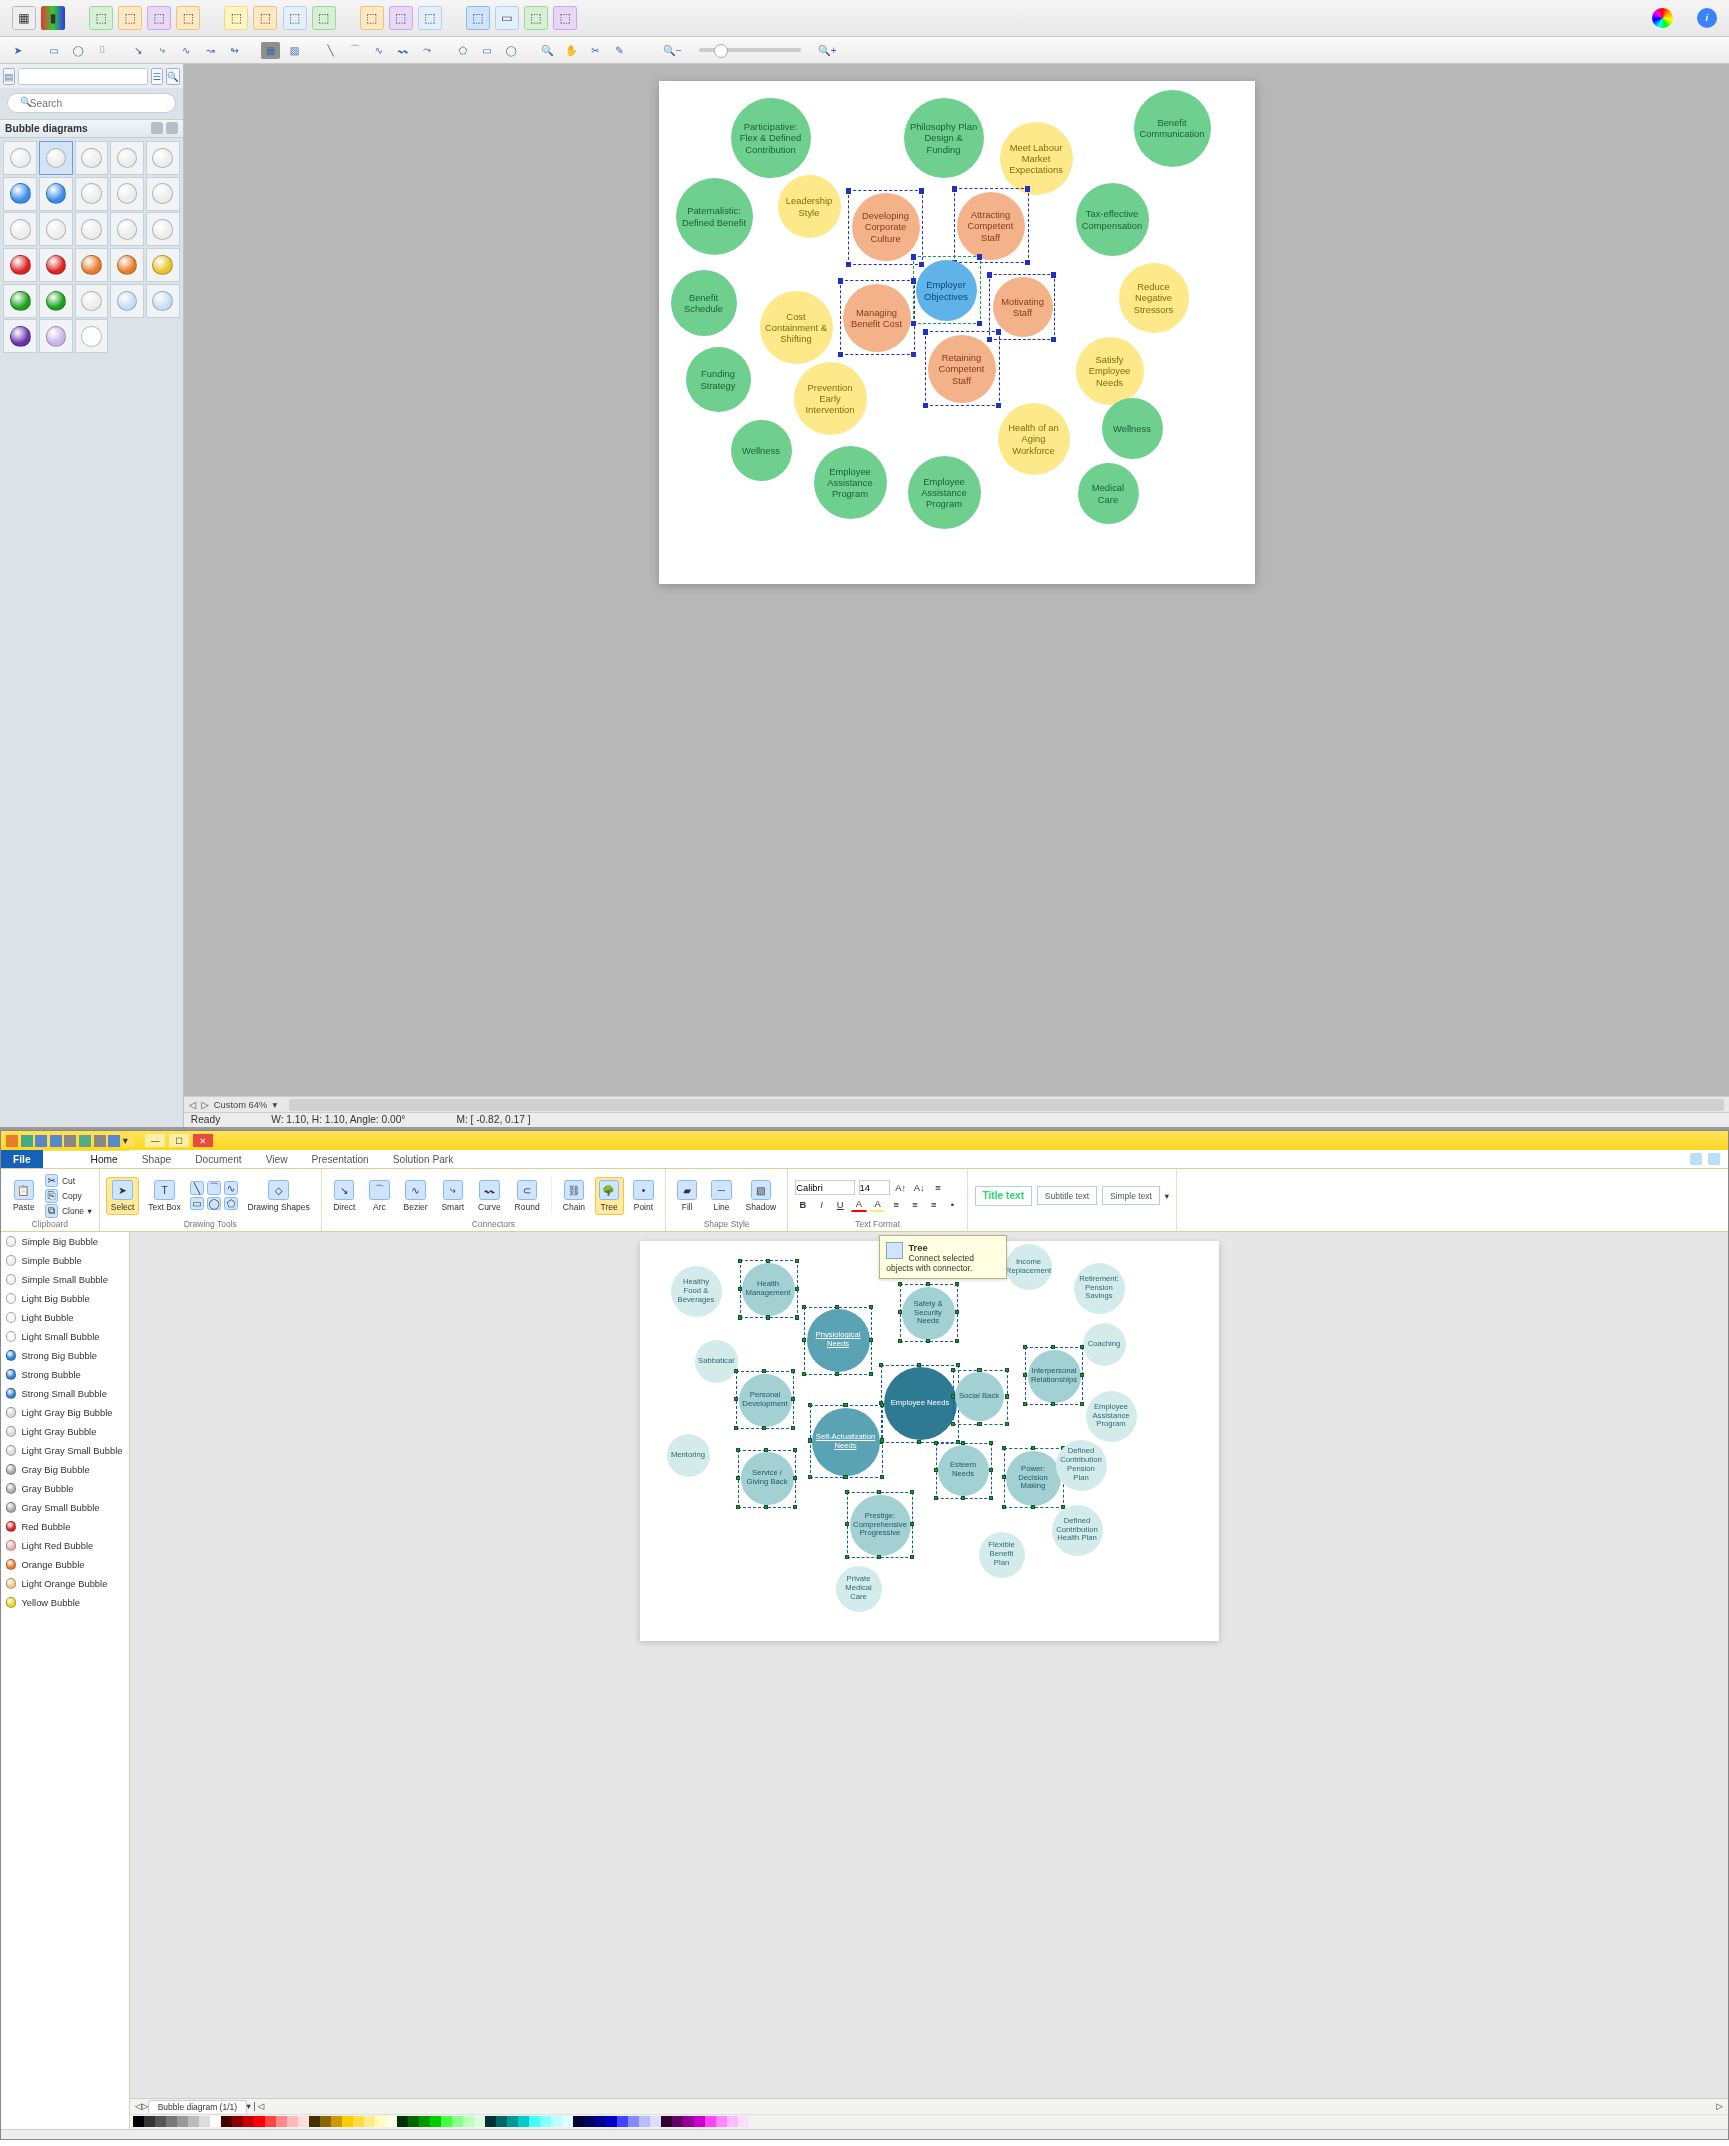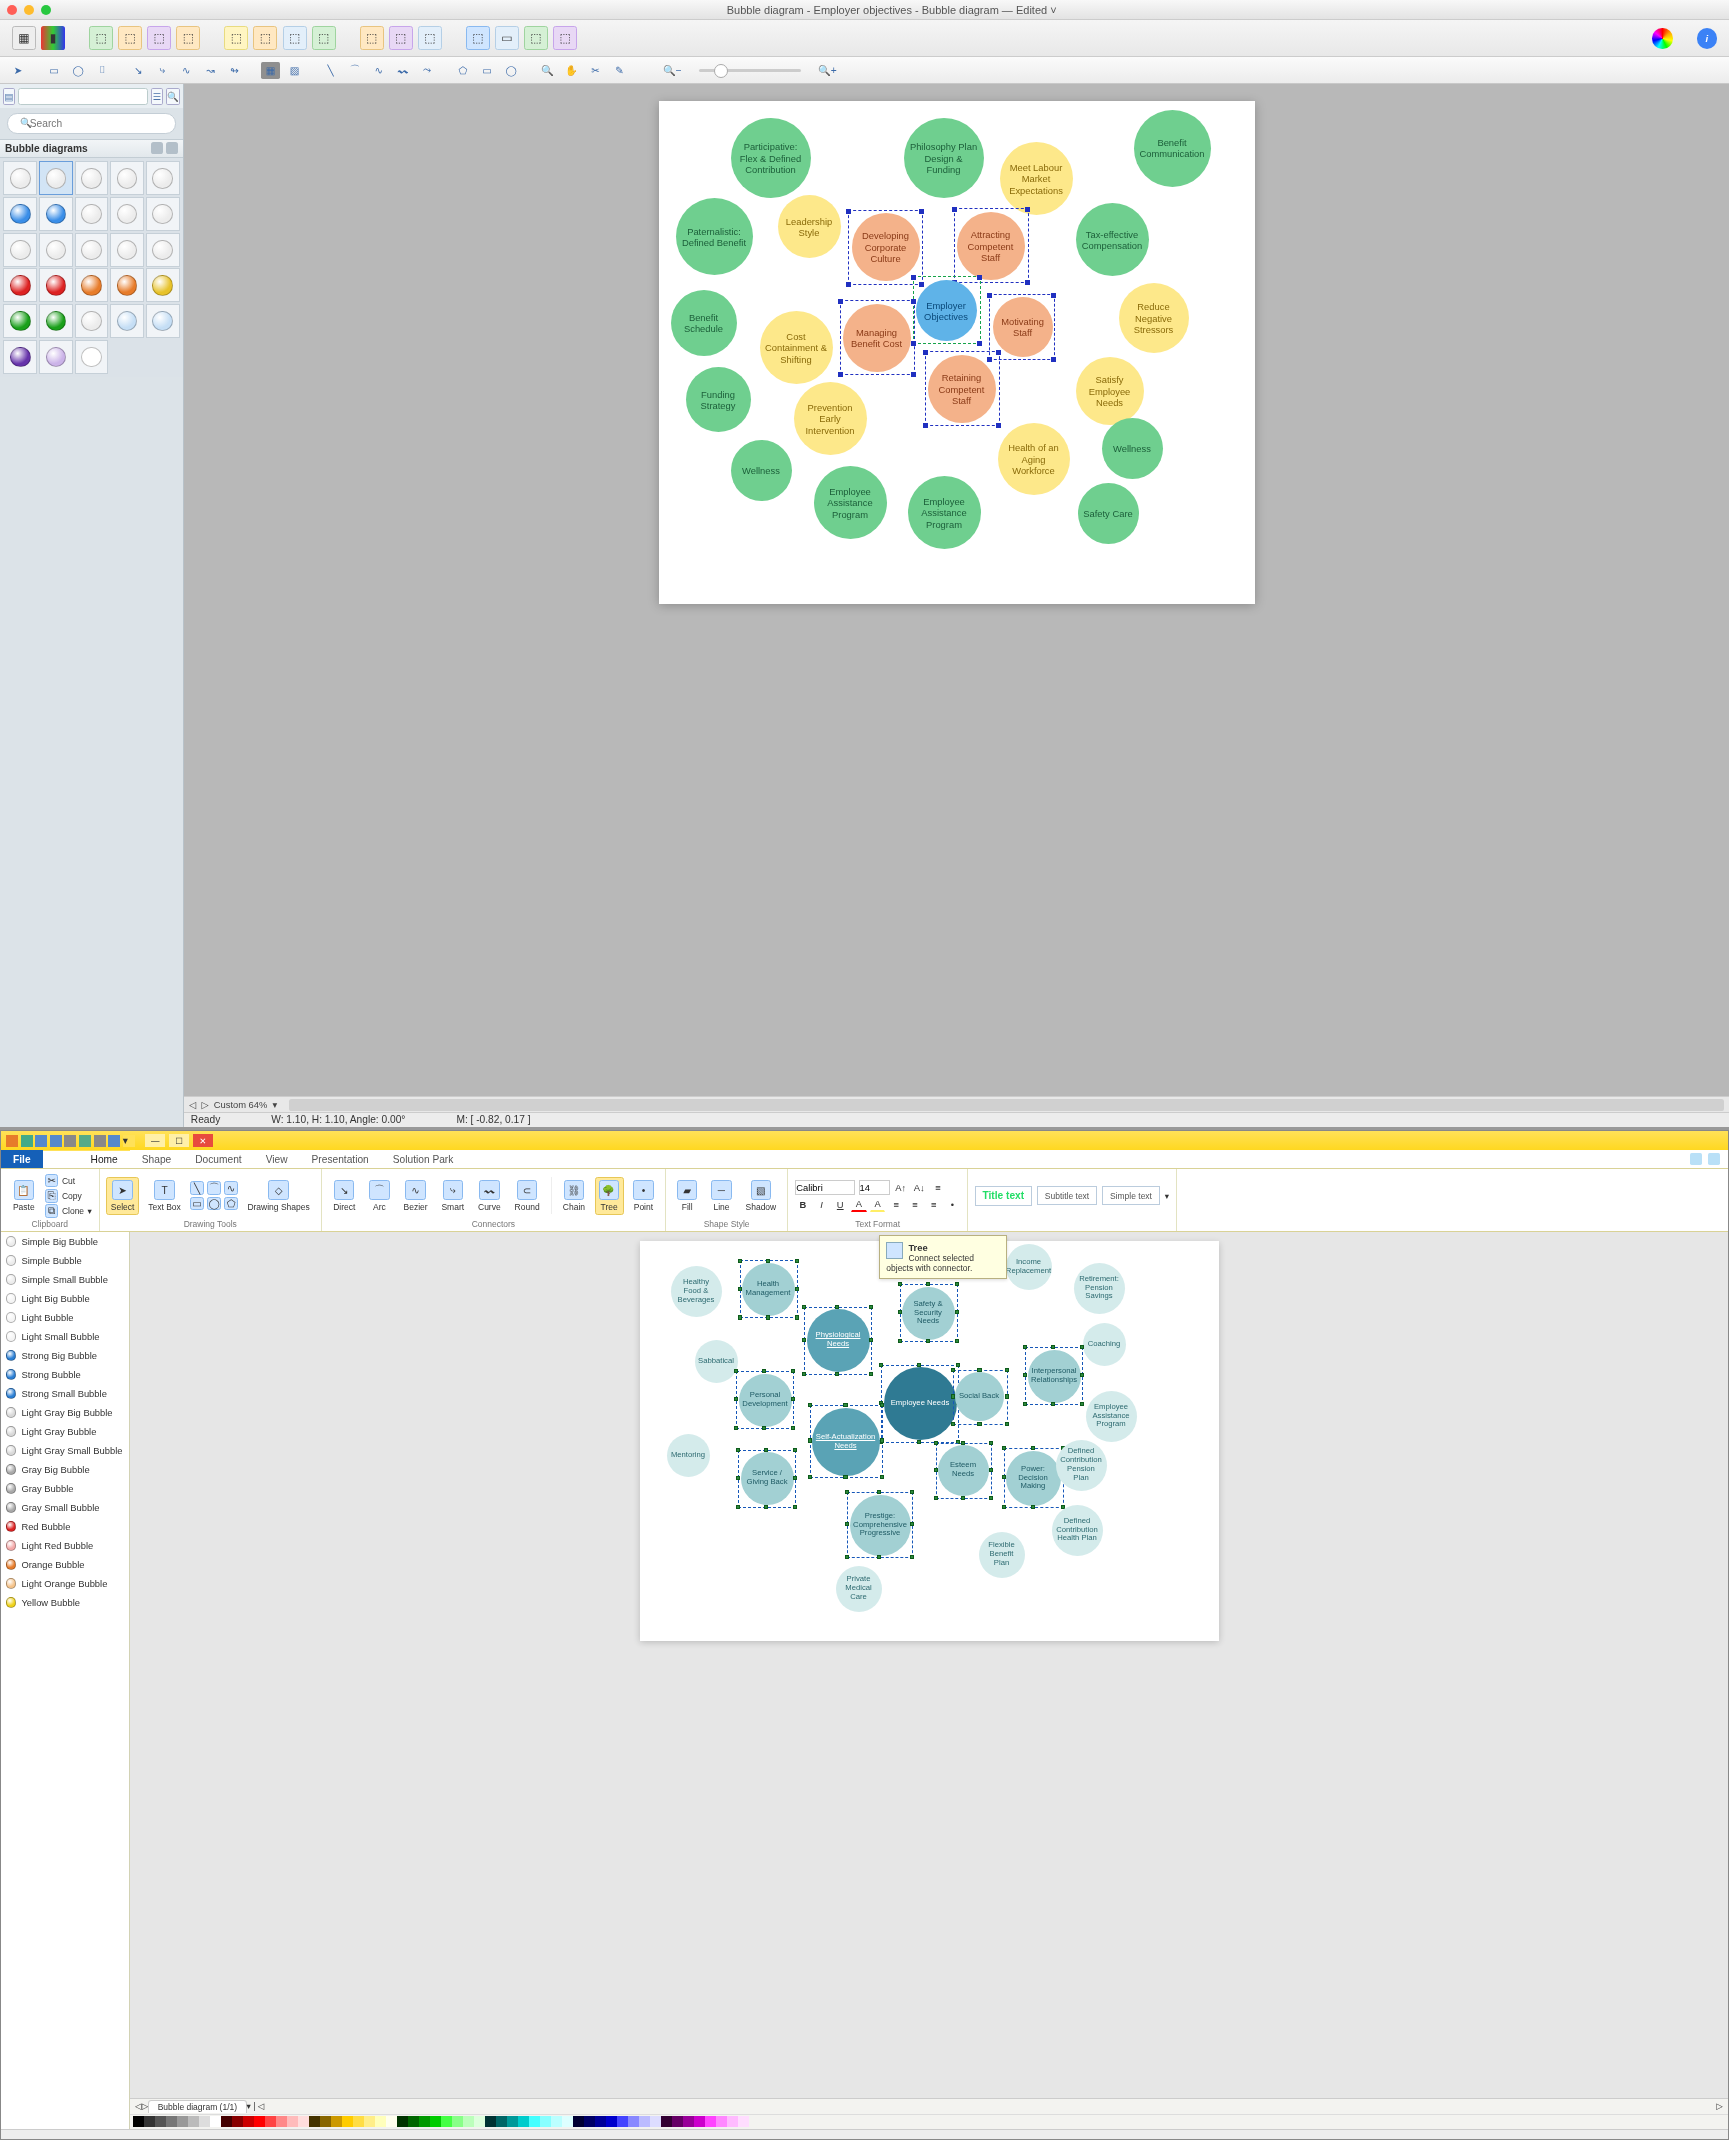--- a/index.html
+++ b/index.html
@@ -128,28 +128,20 @@
 
 .win-right { width:114px; background:#fff; border-left:0.9px solid #d2d2b4; }
 .win-right .hdr { height:17px; font-size:9.4px; display:flex; align-items:center; padding:0 6.8px; border-bottom:0.9px solid #e3e0c0; color:#555;}
 
 .win-bottom-scroll { height:10.2px; background:#eee; border-top:0.9px solid #ccc;}
 </style>
 </head>
 <body>
 
 <div class="mac-app">
-  <div class="mac-titlebar">
-    <div class="mac-lights">
-      <div class="mac-light red"></div>
-      <div class="mac-light yellow"></div>
-      <div class="mac-light green"></div>
-    </div>
-    <div class="mac-title">Bubble diagram - Employer objectives - Bubble diagram — Edited ˅</div>
-  </div>
 
   <div class="mac-toolbar1">
     <div class="tb-group">
       <div class="tb-icon gray">▦</div>
       <div class="tb-icon" style="background:linear-gradient(90deg,#e33,#3c3,#33e);border:none;">▮</div>
     </div>
     <div class="tb-group">
       <div class="tb-icon gr">⬚</div>
       <div class="tb-icon org">⬚</div>
       <div class="tb-icon pur">⬚</div>
@@ -371,21 +363,21 @@
             <div class="h1"></div>
             <div class="h2"></div>
           </div>
           <div class="bubble yellow" style="left: 417px; top: 256px; width: 68px; height: 68px;">Satisfy Employee Needs</div>
           <div class="bubble yellow" style="left: 135px; top: 281px; width: 73px; height: 73px;">Prevention Early Intervention</div>
           <div class="bubble green" style="left: 72px; top: 339px; width: 61px; height: 61px;">Wellness</div>
           <div class="bubble yellow" style="left: 339px; top: 322px; width: 72px; height: 72px;">Health of an Aging Workforce</div>
           <div class="bubble green" style="left: 443px; top: 317px; width: 61px; height: 61px;">Wellness</div>
           <div class="bubble green" style="left: 155px; top: 365px; width: 73px; height: 73px;">Employee Assistance Program</div>
           <div class="bubble green" style="left: 249px; top: 375px; width: 73px; height: 73px;">Employee Assistance Program</div>
-          <div class="bubble green" style="left: 419px; top: 382px; width: 61px; height: 61px;">Safety Care</div>
+          <div class="bubble green" style="left: 419px; top: 382px; width: 61px; height: 61px;">Medical Care</div>
         </div>
       <div style="flex:1"></div>
       <div class="mac-scrollbar-row">
         <span>◁</span>
           <span>▷</span>
         <span class="zoom">Custom 64%</span>
         <span>▾</span>
         <div class="track"></div>
       </div>
       <div class="mac-status">

